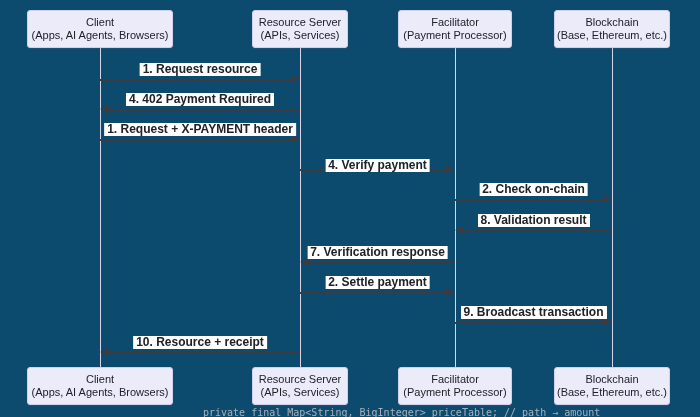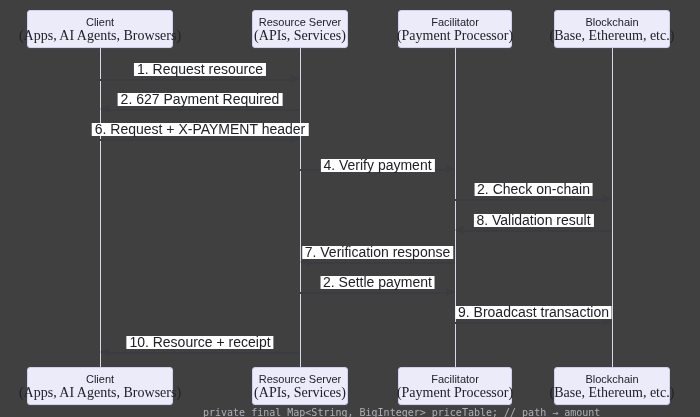--- a/index.html
+++ b/index.html
@@ -7,21 +7,21 @@
     --actor-border:#cfcfee;
     --arrow:#3b3b42;
     --lifeline:#d7d7e9;
     --text:#202228;
     --faint-code:#bfc2ca;
   }
   html,body{margin:0;padding:0;background:#ffffff;}
   #stage{
     position:relative;
     width:700px;height:417px;
-    background:#404040;
+    background:#0c4a6e;
     overflow:hidden;
     font-family:"Liberation Sans","DejaVu Sans",sans-serif;
     color:var(--text);
   }
   .lifeline{
     position:absolute;
     width:1px;
     background:var(--lifeline);
   }
   .actor-box{
@@ -37,38 +37,38 @@
     align-items:center;
     justify-content:center;
     text-align:center;
   }
   .actor-name{
     font-size:11px;
     line-height:13px;
     white-space:nowrap;
   }
   .actor-subtitle{
-    font-size:14px;
+    font-size:11px;
     line-height:13px;
     white-space:nowrap;
-    font-family:Liberation Serif, serif;
   }
   .msg-line{
     position:absolute;
     height:1.5px;
     background:var(--arrow);
   }
   .msg-label{
     position:absolute;
     transform:translateX(-50%);
-    font-size:14px;
+    font-size:12px;
     line-height:13px;
     white-space:nowrap;
     background:#ffffff;
     padding:0 3px;
+    font-weight:bold;
   }
   .arrowhead{
     position:absolute;
     width:0;height:0;
     border-top:4.5px solid transparent;
     border-bottom:4.5px solid transparent;
   }
   .arrowhead.right{ border-left:9px solid var(--arrow); }
   .arrowhead.left{ border-right:9px solid var(--arrow); }
   #clipped-code{
@@ -123,24 +123,24 @@
         <span class="actor-name">Blockchain</span>
         <span class="actor-subtitle">(Base, Ethereum, etc.)</span>
       </div>
     </div>
   <div id="messages">
       <div class="msg-line" style="left: 100px; top: 79px; width: 192px;"></div>
       <div class="arrowhead right" style="top: 75.2px; left: 291px;"></div>
       <div class="msg-label" style="left: 200px; top: 63px;">1. Request resource</div>
       <div class="msg-line" style="left: 108px; top: 109px; width: 192px;"></div>
       <div class="arrowhead left" style="top: 105.2px; left: 100px;"></div>
-      <div class="msg-label" style="left: 200px; top: 93px;">2. 627 Payment Required</div>
+      <div class="msg-label" style="left: 200px; top: 93px;">4. 402 Payment Required</div>
       <div class="msg-line" style="left: 100px; top: 139px; width: 192px;"></div>
       <div class="arrowhead right" style="top: 135.2px; left: 291px;"></div>
-      <div class="msg-label" style="left: 200px; top: 123px;">6. Request + X-PAYMENT header</div>
+      <div class="msg-label" style="left: 200px; top: 123px;">1. Request + X-PAYMENT header</div>
       <div class="msg-line" style="left: 300px; top: 169px; width: 147px;"></div>
       <div class="arrowhead right" style="top: 165.2px; left: 446px;"></div>
       <div class="msg-label" style="left: 377.5px; top: 159px;">4. Verify payment</div>
       <div class="msg-line" style="left: 455px; top: 199px; width: 149px;"></div>
       <div class="arrowhead right" style="top: 195.2px; left: 603px;"></div>
       <div class="msg-label" style="left: 533.5px; top: 183px;">2. Check on-chain</div>
       <div class="msg-line" style="left: 463px; top: 230px; width: 149px;"></div>
       <div class="arrowhead left" style="top: 226.2px; left: 455px;"></div>
       <div class="msg-label" style="left: 533.5px; top: 214px;">8. Validation result</div>
       <div class="msg-line" style="left: 308px; top: 262px; width: 147px;"></div>

